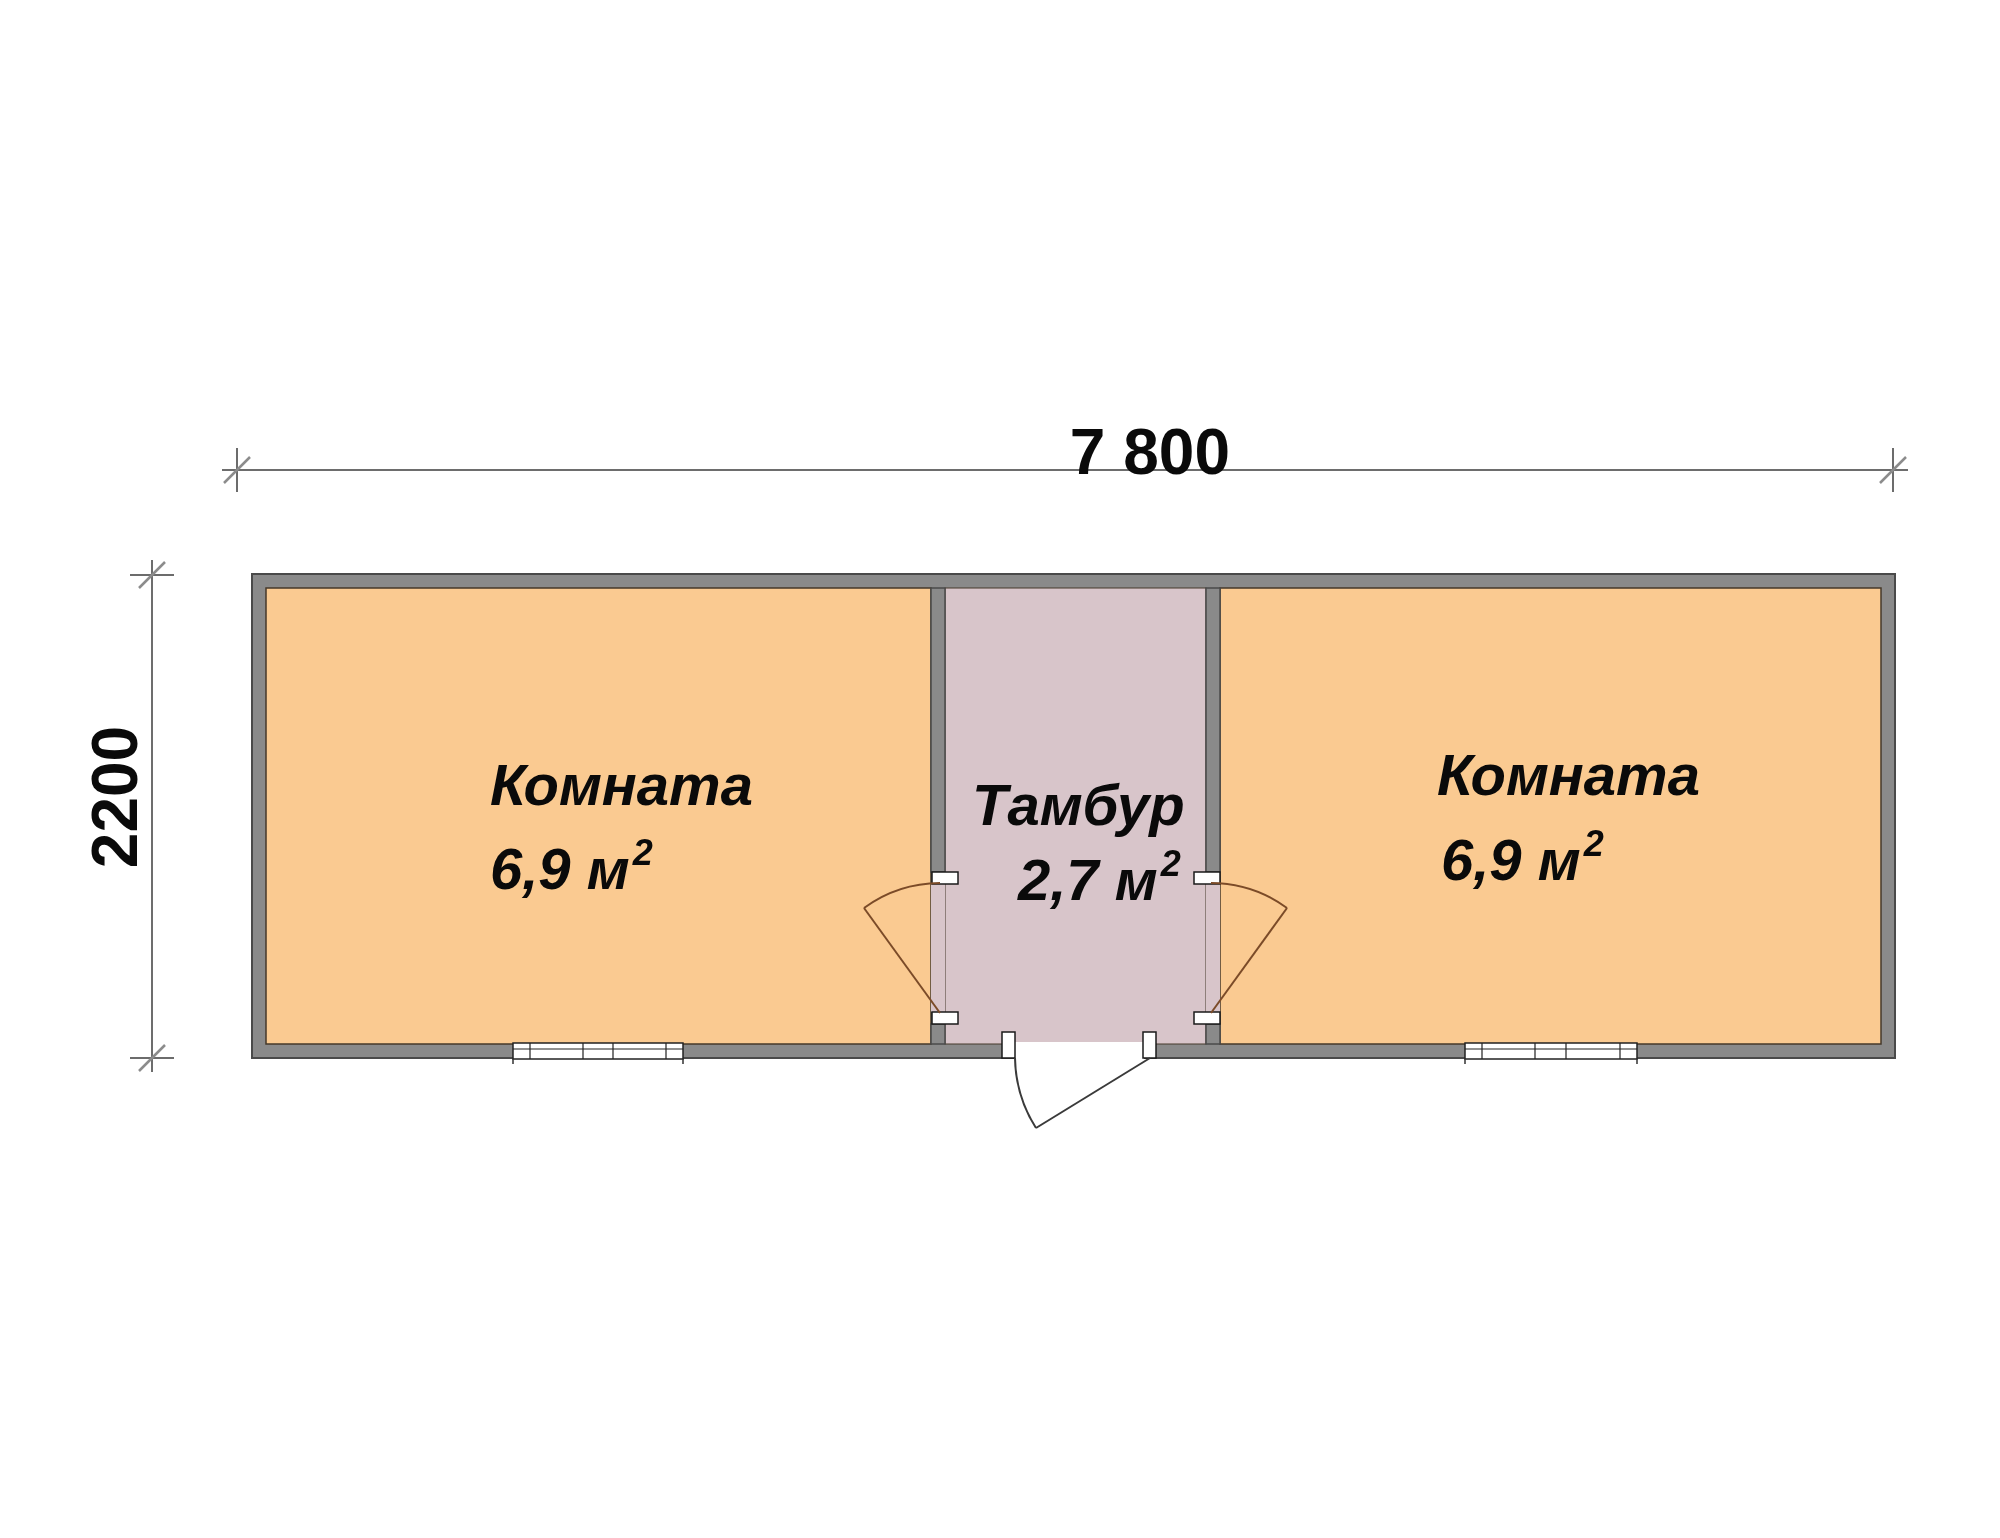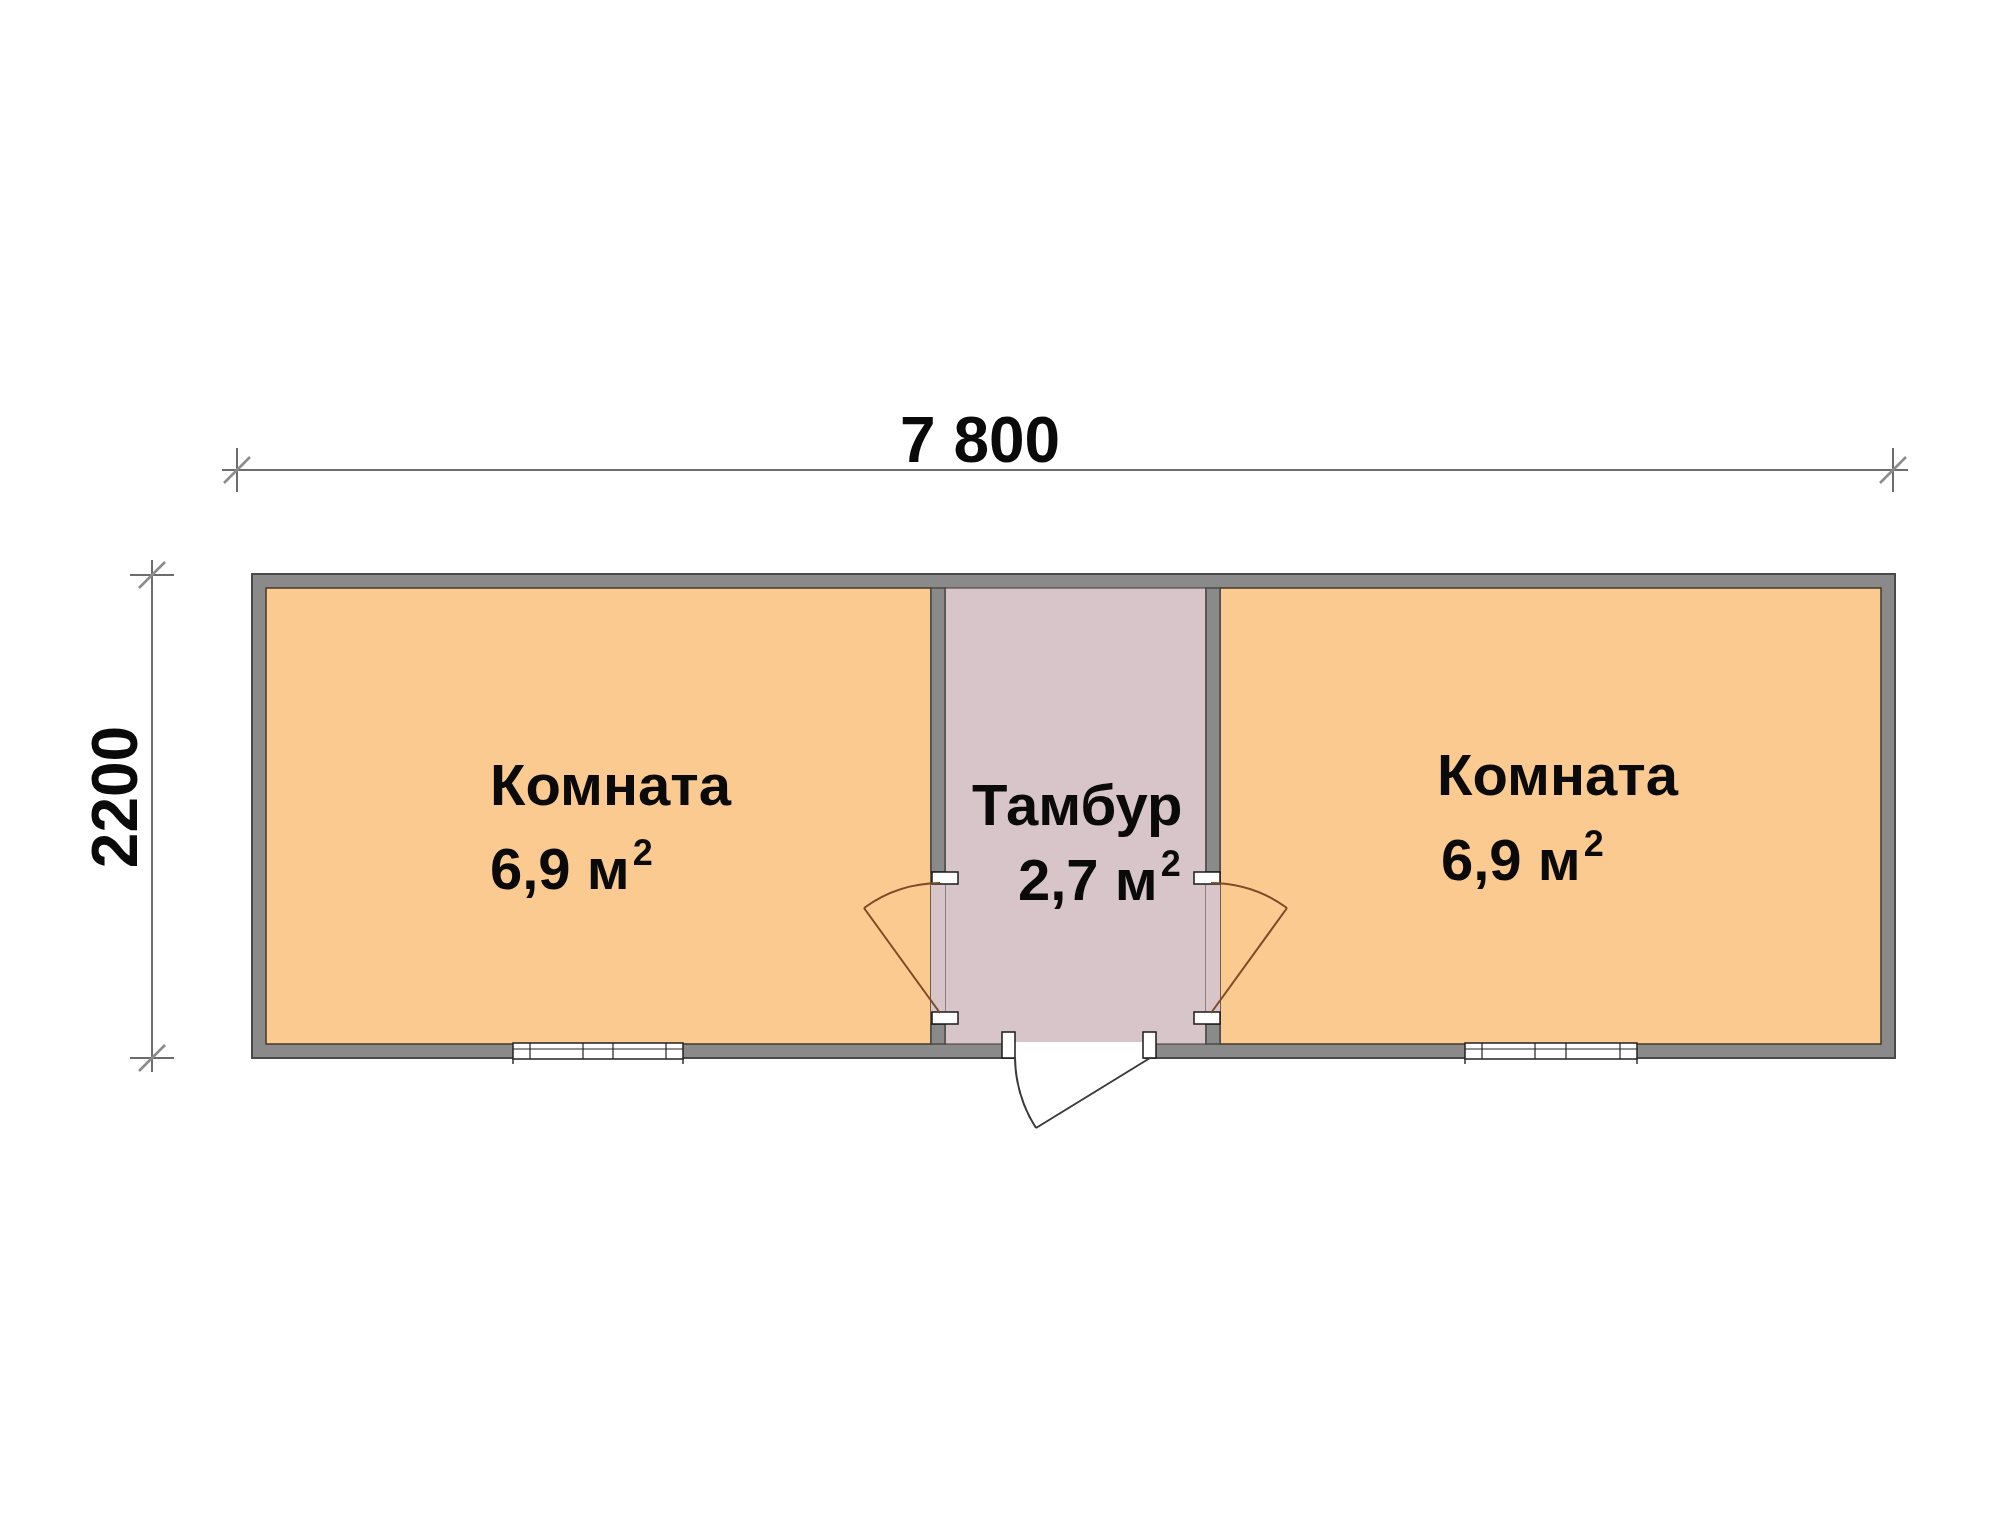--- a/index.html
+++ b/index.html
@@ -12,29 +12,29 @@
     overflow:hidden;
   }
   .plan-svg{position:absolute;left:0;top:0;}
   .label{
     position:absolute;
     font-weight:bold;
     color:#0a0a0a;
     white-space:nowrap;
     line-height:1;
   }
-  .room-label{font-size:58px;}
+  .room-label{font-size:58px;font-style:italic;}
   .dim-label{font-size:64px;}
   .sq{
     font-size:36px;
     position:relative;
     top:-24px;
     margin-left:3px;
   }
-  #lbl-width{left:900px;top:408px;width:330px;text-align:left;}
+  #lbl-width{left:900px;top:420px;width:330px;text-align:right;}
   #lbl-height{left:-15px;top:762px;width:260px;height:70px;text-align:center;line-height:70px;transform:rotate(-90deg);}
   #lbl-left-name{left:490px;top:756px;}
   #lbl-left-area{left:490px;top:840px;}
   #lbl-vest-name{left:972px;top:776px;}
   #lbl-vest-area{left:976px;top:851px;margin-left:42px;}
   #lbl-right-name{left:1437px;top:746px;}
   #lbl-right-area{left:1441px;top:831px;}
 </style>
 </head>
 <body>

